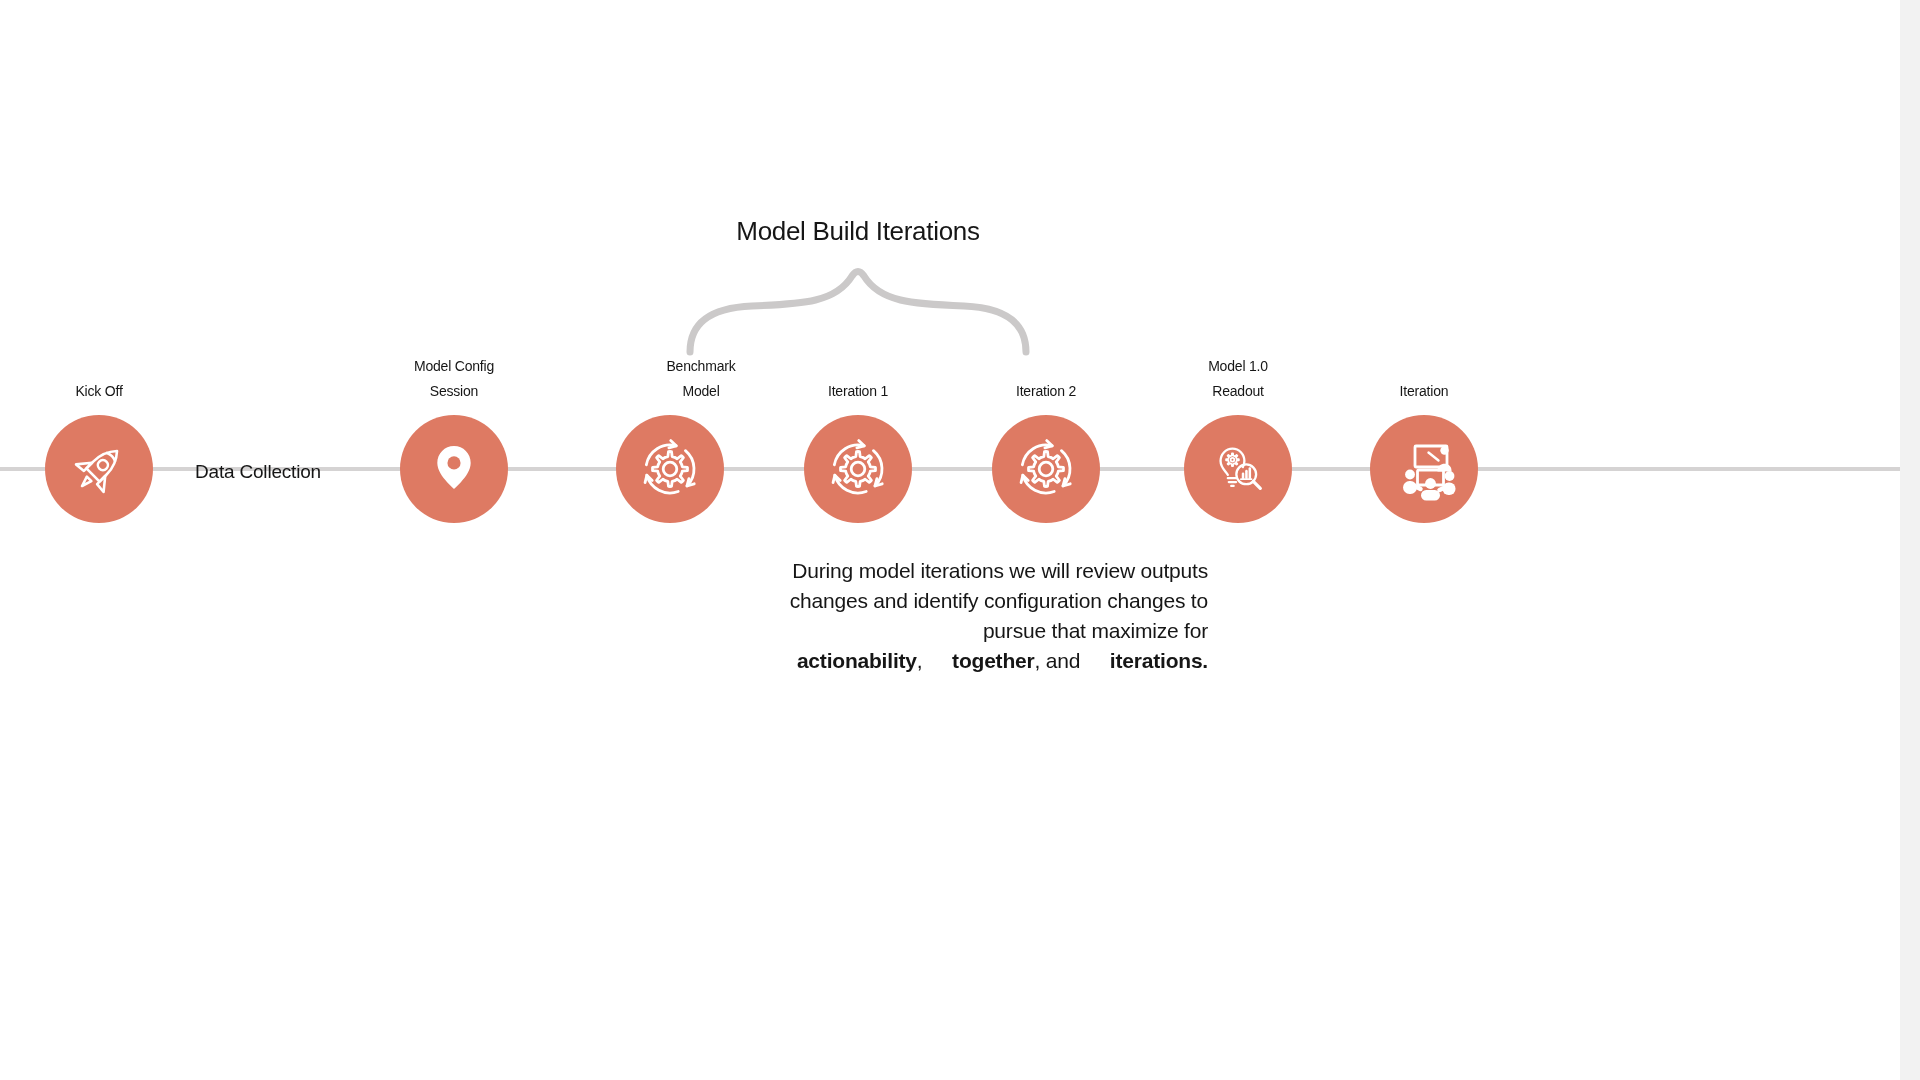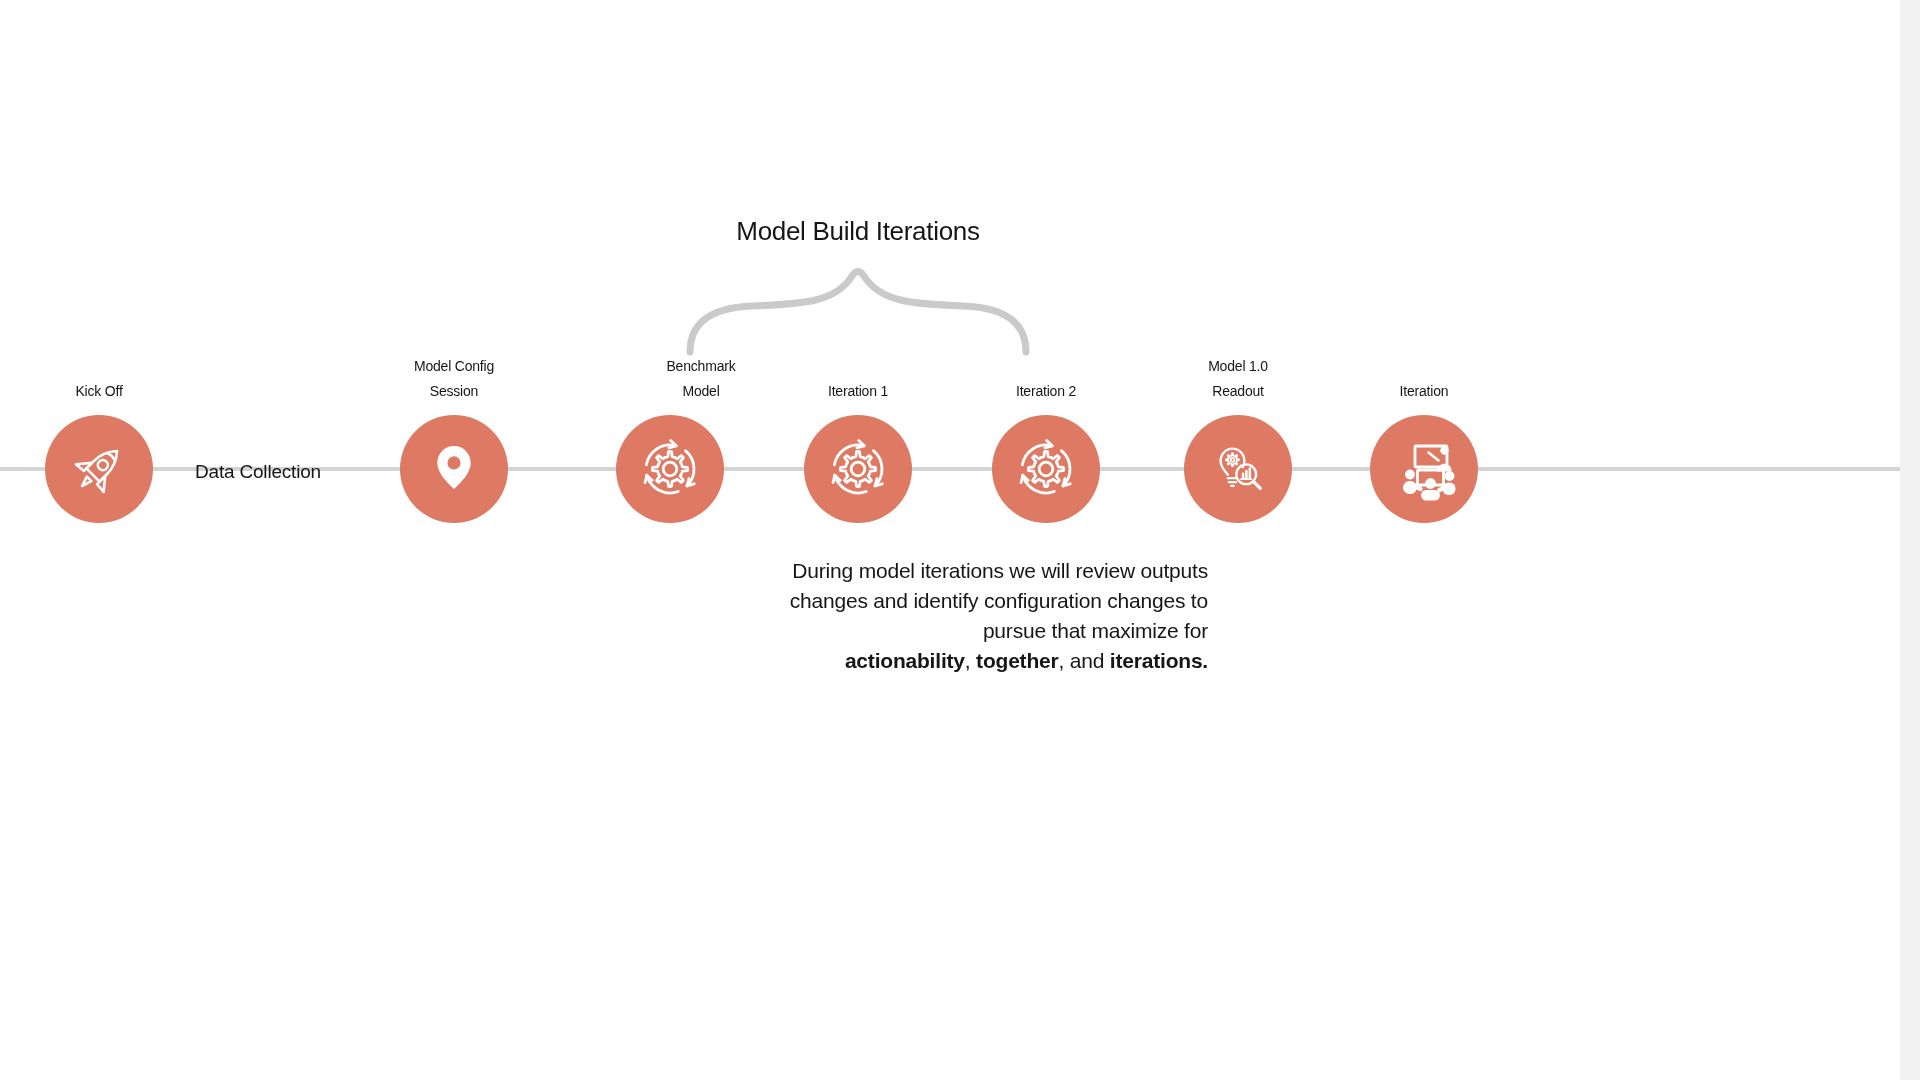--- a/index.html
+++ b/index.html
@@ -37,21 +37,21 @@
   }
   .section-title{
     position:absolute;left:658px;top:216px;width:400px;text-align:center;
     font-size:26px;letter-spacing:-0.3px;
   }
   .brace{position:absolute;left:686px;top:262px;}
   .note{
     position:absolute;left:508px;top:556px;width:700px;text-align:right;
     font-size:21px;line-height:30px;letter-spacing:-0.2px;
   }
-  .note .b{font-weight:700;}
+  .note .b{font-weight:700;margin-left:24px;}
   .hidden-defs{position:absolute;width:0;height:0;overflow:hidden;}
 </style>
 </head>
 <body>
 
 <svg class="hidden-defs" aria-hidden="true">
   <defs>
     <g id="icon-gear-cycle" fill="none" stroke="#ffffff" stroke-width="2.8" stroke-linecap="round" stroke-linejoin="round">
       <path d="M44.31 29.83L49.43 30.47A17.5 17.5 0 0 1 49.43 33.53L44.31 34.17A12.5 12.5 0 0 1 42.24 39.17L45.41 43.25A17.5 17.5 0 0 1 43.25 45.41L39.17 42.24A12.5 12.5 0 0 1 34.17 44.31L33.53 49.43A17.5 17.5 0 0 1 30.47 49.43L29.83 44.31A12.5 12.5 0 0 1 24.83 42.24L20.75 45.41A17.5 17.5 0 0 1 18.59 43.25L21.76 39.17A12.5 12.5 0 0 1 19.69 34.17L14.57 33.53A17.5 17.5 0 0 1 14.57 30.47L19.69 29.83A12.5 12.5 0 0 1 21.76 24.83L18.59 20.75A17.5 17.5 0 0 1 20.75 18.59L24.83 21.76A12.5 12.5 0 0 1 29.83 19.69L30.47 14.57A17.5 17.5 0 0 1 33.53 14.57L34.17 19.69A12.5 12.5 0 0 1 39.17 21.76L43.25 18.59A17.5 17.5 0 0 1 45.41 20.75L42.24 24.83A12.5 12.5 0 0 1 44.31 29.83Z"></path>
       <circle cx="32" cy="32" r="6.8"></circle>

